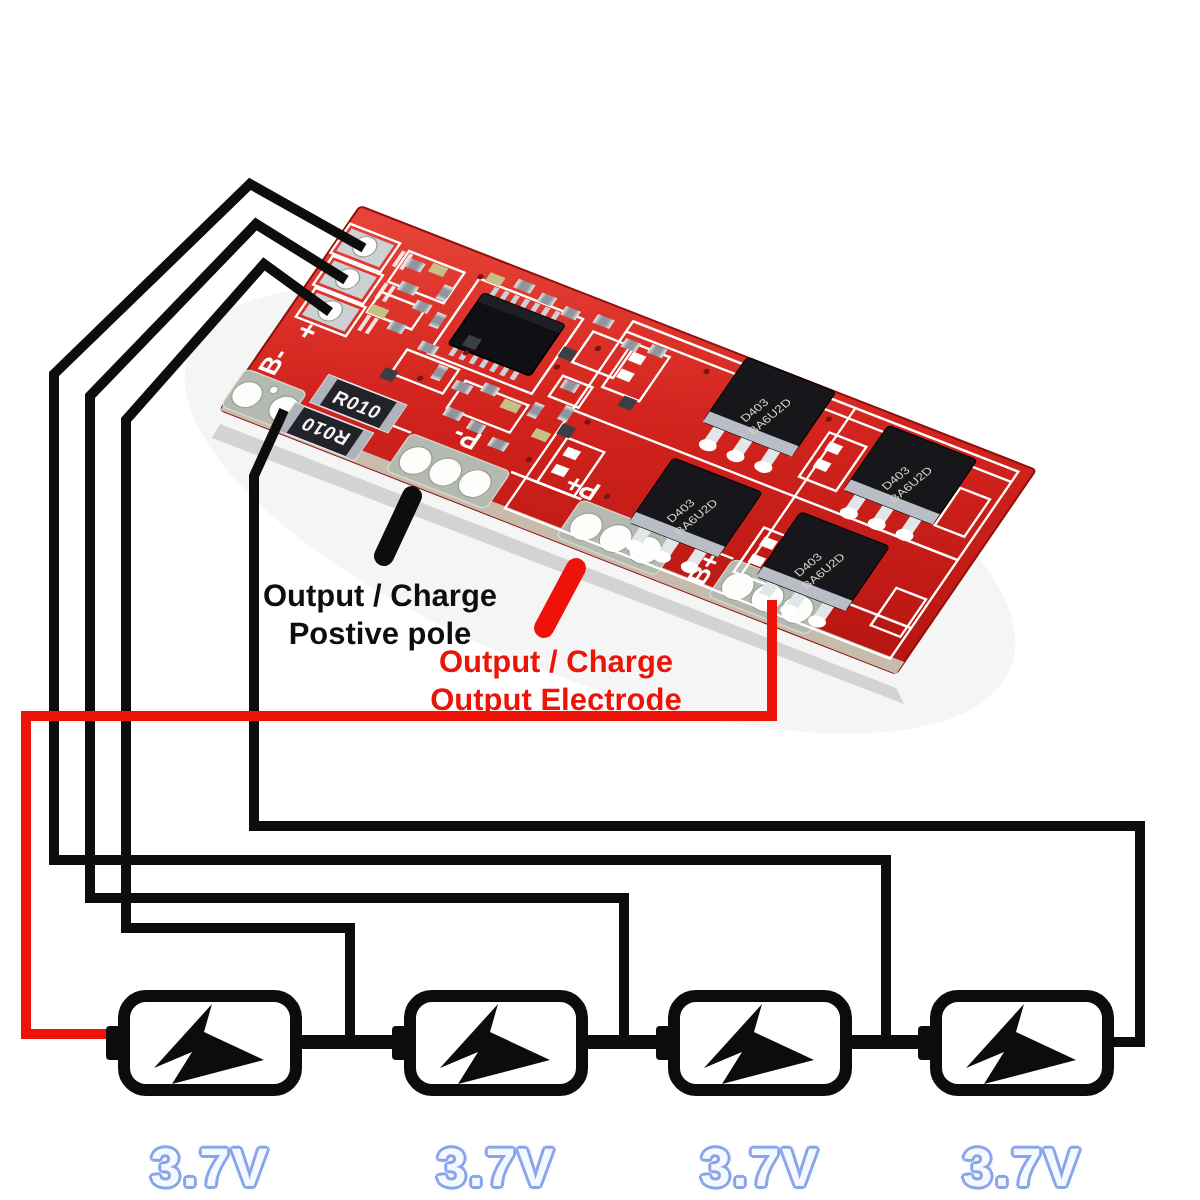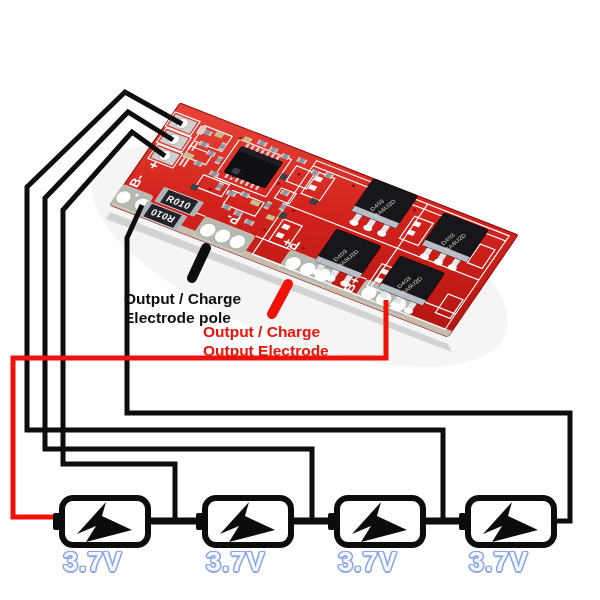--- a/index.html
+++ b/index.html
@@ -1,22 +1,22 @@
 <!DOCTYPE html>
 <html><head>
 <meta charset="utf-8">
 <style>
   html,body{margin:0;padding:0;background:#fff;}
   #stage{position:relative;width:600px;height:600px;background:#ffffff;overflow:hidden;
          font-family:"Liberation Sans",sans-serif;}
   svg{position:absolute;left:0;top:0;}
-  .lbl{position:absolute;font-weight:bold;text-align:left;white-space:nowrap;}
+  .lbl{position:absolute;font-weight:bold;text-align:center;white-space:nowrap;}
   #neg-label{left:124px;top:289px;width:132px;font-size:15.5px;line-height:19px;color:#0e0e0e;}
   #pos-label{left:203px;top:322px;width:150px;font-size:15.5px;line-height:19px;color:#ec1309;}
-  .vlab{top:547px;width:84px;font-size:27px;letter-spacing:1px;color:#f4f8ff;
+  .vlab{top:569px;width:84px;font-size:27px;letter-spacing:1px;color:#f4f8ff;
         text-shadow:-1.5px 0 #8aa4ea,1.5px 0 #8aa4ea,0 -1.5px #8aa4ea,0 1.5px #8aa4ea,
         -1px -1px #8aa4ea,1px 1px #8aa4ea,1px -1px #8aa4ea,-1px 1px #8aa4ea,0 0 3px #c9d9ff;}
   #v1{left:63px;} #v2{left:206px;} #v3{left:338px;} #v4{left:469px;}
   .batbody{fill:#ffffff;stroke:#0c0c0c;stroke-width:6;}
   .nub{fill:#0c0c0c;}
   .bolt{fill:#0c0c0c;}
   .wire{fill:none;stroke-linejoin:miter;}
   .silk{fill:none;stroke:#ffffff;stroke-width:1.2;}
   .silktxt{fill:#ffffff;font-weight:bold;font-family:"Liberation Sans",sans-serif;}
   .padc{fill:#fdfdfb;stroke:#9aa096;stroke-width:0.6;}
@@ -305,21 +305,21 @@
   </g>
   <g transform="translate(468,498)">
     <rect class="nub" x="-9" y="15" width="9" height="17" rx="2"></rect>
     <rect class="batbody" x="0" y="0" width="86" height="47" rx="11"></rect>
     <path class="bolt" d="M44,4 L15,36 L34,28 L24,44 L70,32 L40,18 Z"></path>
   </g>
 </svg>
 
 <div class="lbl" id="neg-label">
   <div>Output / Charge</div>
-  <div>Electrode pole</div>
+  <div>Postive pole</div>
 </div>
 <div class="lbl" id="pos-label">
   <div>Output / Charge</div>
   <div>Output Electrode</div>
 </div>
 <div class="lbl vlab" id="v1">3.7V</div>
 <div class="lbl vlab" id="v2">3.7V</div>
 <div class="lbl vlab" id="v3">3.7V</div>
 <div class="lbl vlab" id="v4">3.7V</div>
 </div>

